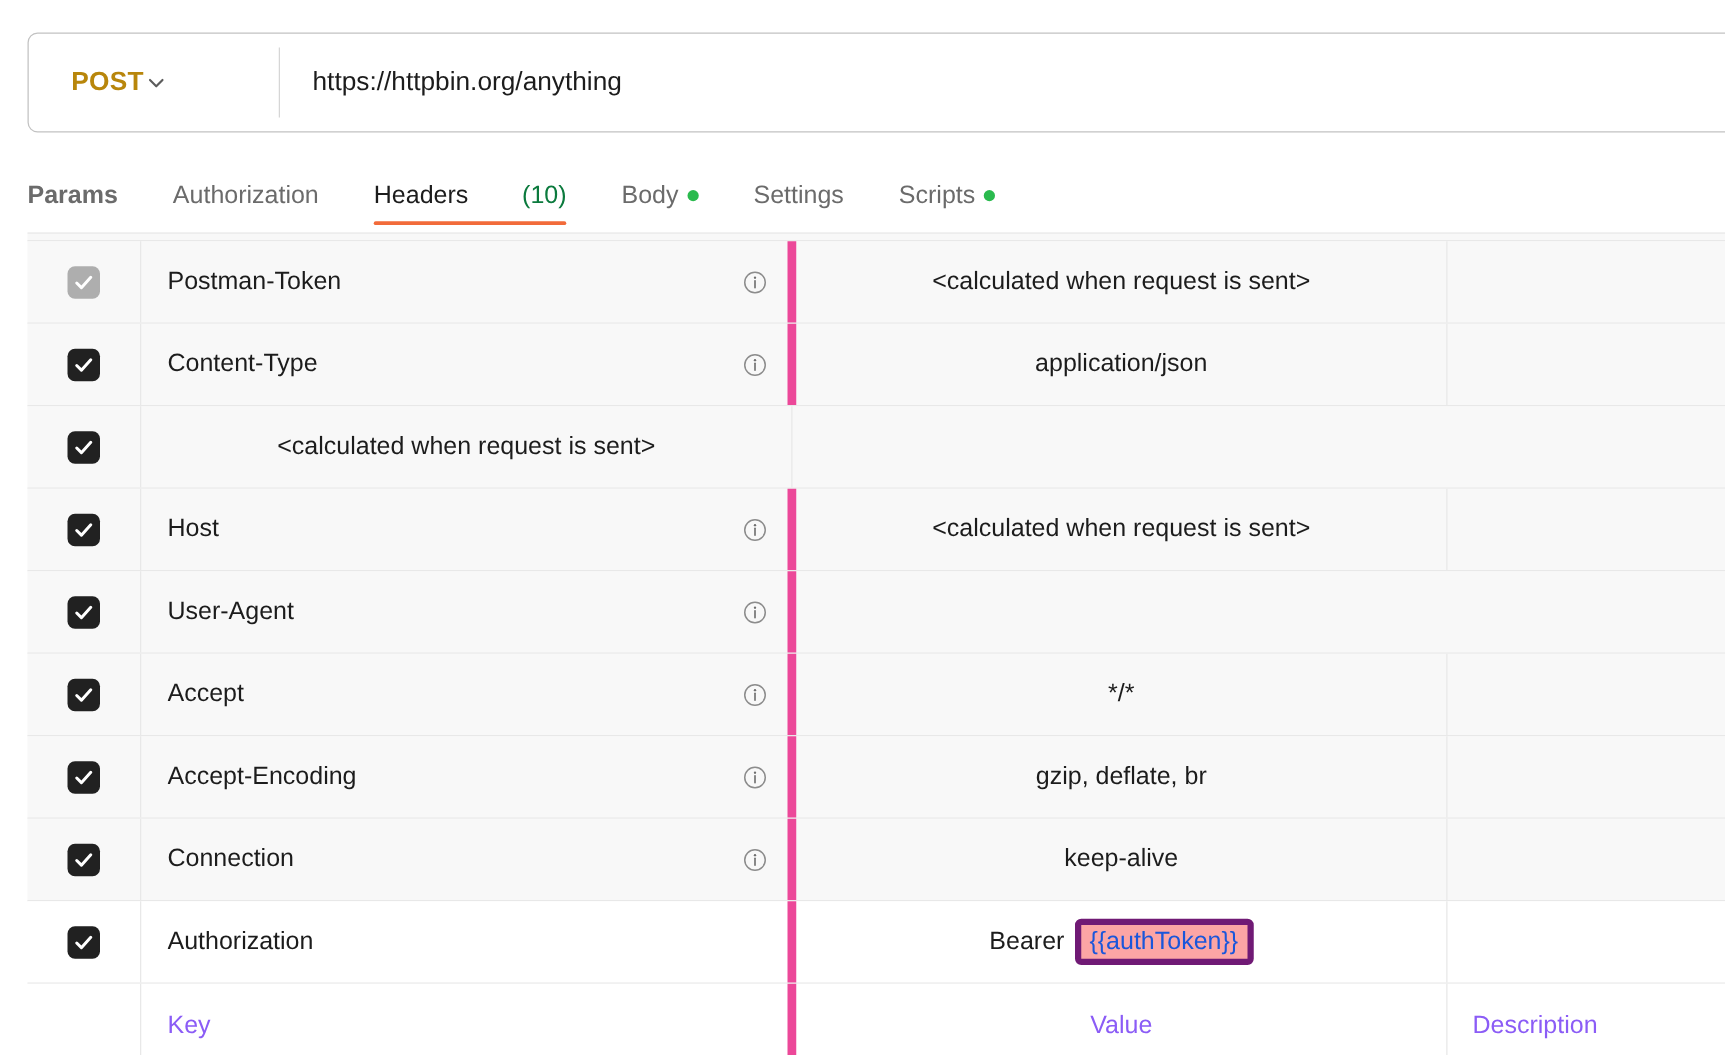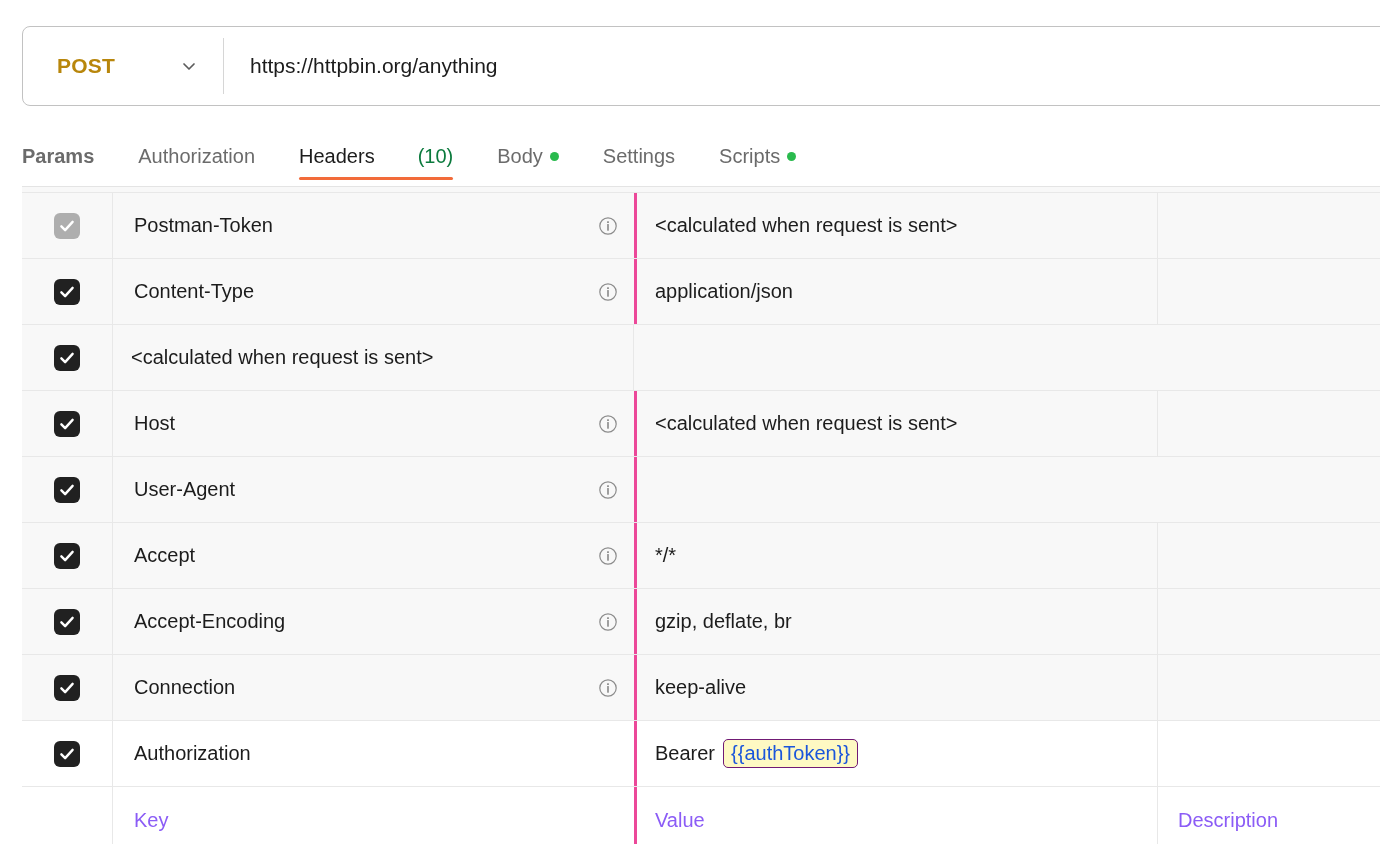--- a/index.html
+++ b/index.html
@@ -22,21 +22,21 @@
     height: 80px;
     border: 1px solid #c2c2c2;
     border-radius: 8px;
     background: #ffffff;
     display: flex;
     align-items: center;
   }
   #method-select {
     display: flex;
     align-items: center;
-    justify-content: space-between;
+    justify-content: flex-start;
     width: 200px;
     height: 100%;
     padding: 0 24px 0 34px;
     cursor: pointer;
     background: transparent;
     border: none;
   }
   #method-label {
     font-size: 21px;
     font-weight: 700;
@@ -155,21 +155,21 @@
   }
   .cbox.disabled { background: #aeaeae; cursor: default; }
   .cbox svg { display: block; }
 
   .cell-key {
     width: 524px;
     flex: none;
     display: flex;
     align-items: center;
     padding: 0 16px 0 21px;
-    border-right: 3px solid #ec4899;
+    border-right: 7px solid #ec4899;
     gap: 10px;
   }
   .key-text {
     flex: 1;
     font-size: 20px;
     color: #1c1c1c;
     white-space: nowrap;
     overflow: hidden;
     text-overflow: ellipsis;
   }
@@ -178,31 +178,32 @@
 
   .cell-value {
     width: 521px;
     flex: none;
     display: flex;
     align-items: center;
     padding: 0 18px;
     border-right: 1px solid #e8e8e8;
     gap: 8px;
     overflow: hidden;
+    justify-content: center;
   }
   .value-text {
     font-size: 20px;
     color: #1c1c1c;
     white-space: nowrap;
   }
   .var-chip {
     font-size: 20px;
     color: #1a56db;
-    background: #fef9c3;
-    border: 1px solid #701a75;
+    background: #fca5a5;
+    border: 5px solid #701a75;
     border-radius: 5px;
     padding: 2px 7px;
     white-space: nowrap;
   }
 
   .cell-desc {
     flex: 1;
     display: flex;
     align-items: center;
     padding: 0 20px;

